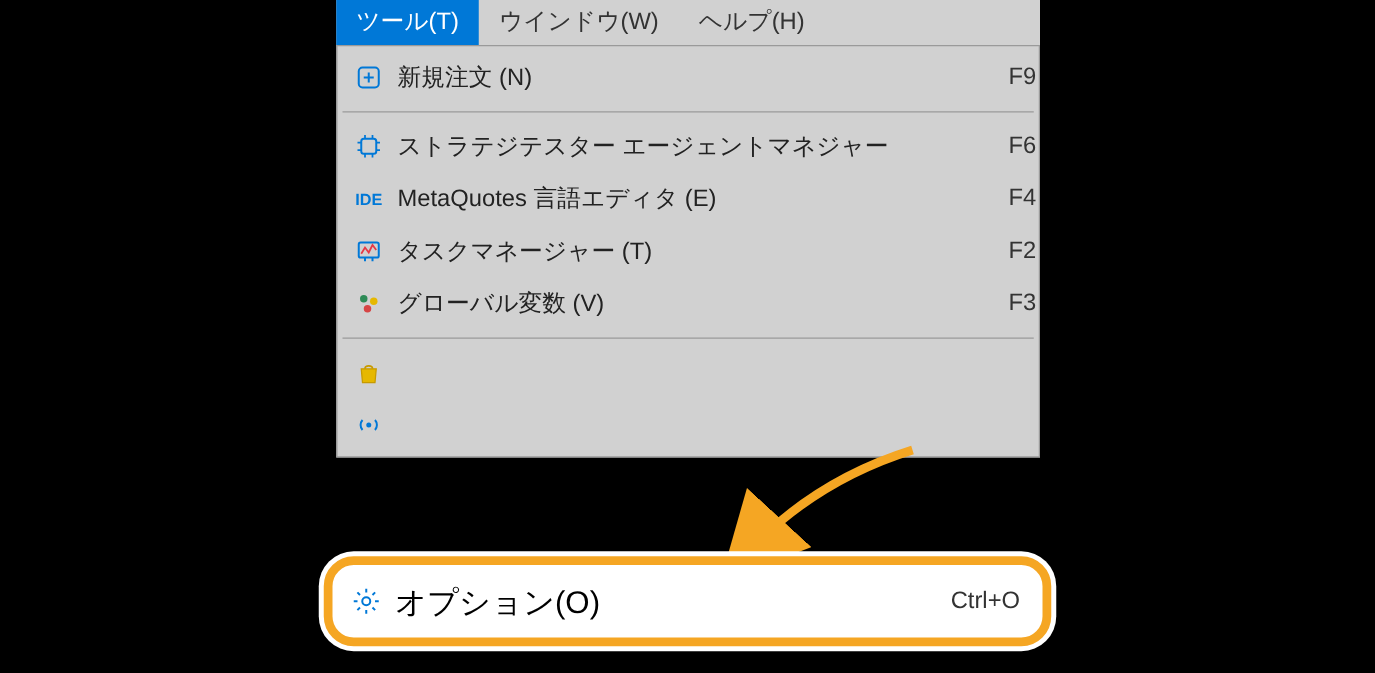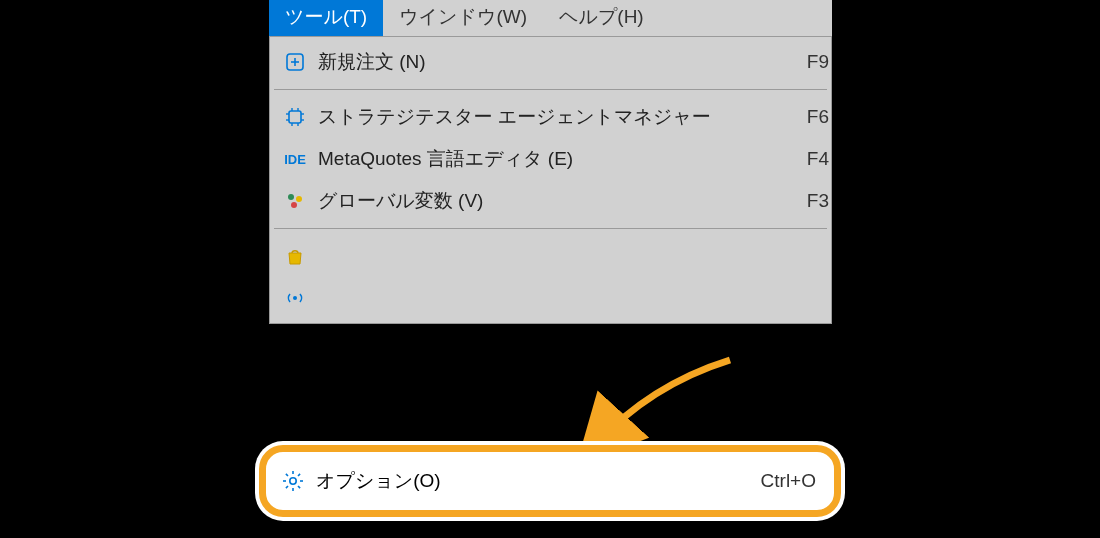--- a/index.html
+++ b/index.html
@@ -77,21 +77,21 @@
       height: 72px;
       border: 7px solid #f5a623;
       border-radius: 24px;
       background: #fff;
       box-shadow: 0 0 0 4px #fff;
       display: flex;
       align-items: center;
       padding: 0 18px 0 14px;
     }
     .highlight-frame .icon-wrap { width: 26px; height: 26px; }
-    .highlight-frame .label { flex: 1; margin-left: 10px; font-size: 19px; }
+    .highlight-frame .label { flex: 1; margin-left: 10px; font-size: 25px; }
     .highlight-frame .shortcut { font-size: 19px; }
     .arrow {
       position: absolute;
       left: 580px;
       top: 355px;
       pointer-events: none;
     }
     .ide-text {
       font-size: 13px;
       font-weight: bold;
@@ -143,20 +143,32 @@
     </div>
 
     <div class="menu-item">
       <span class="icon-wrap">
         <span class="ide-text">IDE</span>
       </span>
       <span class="label">MetaQuotes 言語エディタ (E)</span>
       <span class="shortcut">F4</span>
     </div>
 
+    <div class="menu-item">
+      <span class="icon-wrap">
+        <svg width="22" height="22" viewBox="0 0 22 22">
+            <rect x="3" y="4" width="16" height="12" rx="1.5" fill="none" stroke="#0078d7" stroke-width="1.6"></rect>
+            <polyline points="5,13 8,8 11,12 14,6 17,10" fill="none" stroke="#e63946" stroke-width="1.4"></polyline>
+            <line x1="8" y1="16" x2="8" y2="19" stroke="#0078d7" stroke-width="1.6"></line>
+            <line x1="14" y1="16" x2="14" y2="19" stroke="#0078d7" stroke-width="1.6"></line>
+          </svg>
+      </span>
+      <span class="label">タスクマネージャー (T)</span>
+      <span class="shortcut">F2</span>
+    </div>
 
     <div class="menu-item">
       <span class="icon-wrap">
         <svg width="22" height="22" viewBox="0 0 22 22">
             <circle cx="7" cy="7" r="3" fill="#2e8b57"></circle>
             <circle cx="15" cy="9" r="3" fill="#e6b800"></circle>
             <circle cx="10" cy="15" r="3" fill="#d64545"></circle>
           </svg>
       </span>
       <span class="label">グローバル変数 (V)</span>

